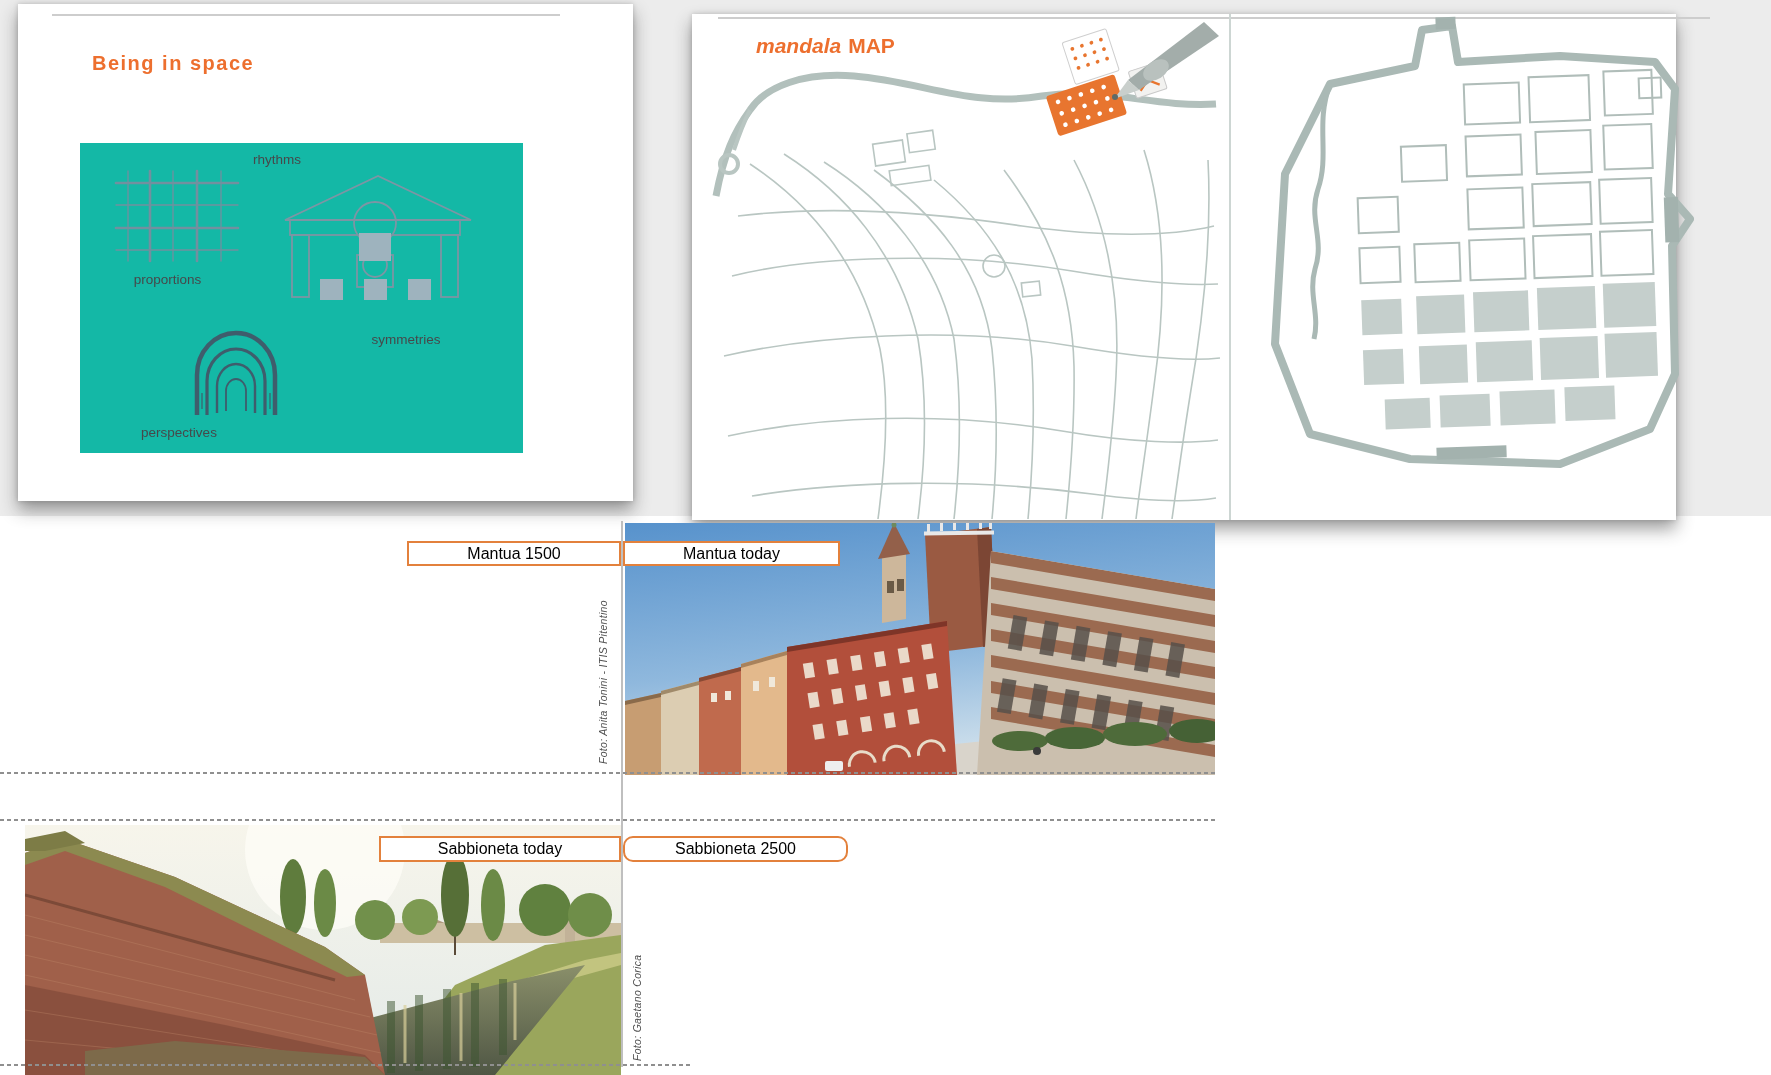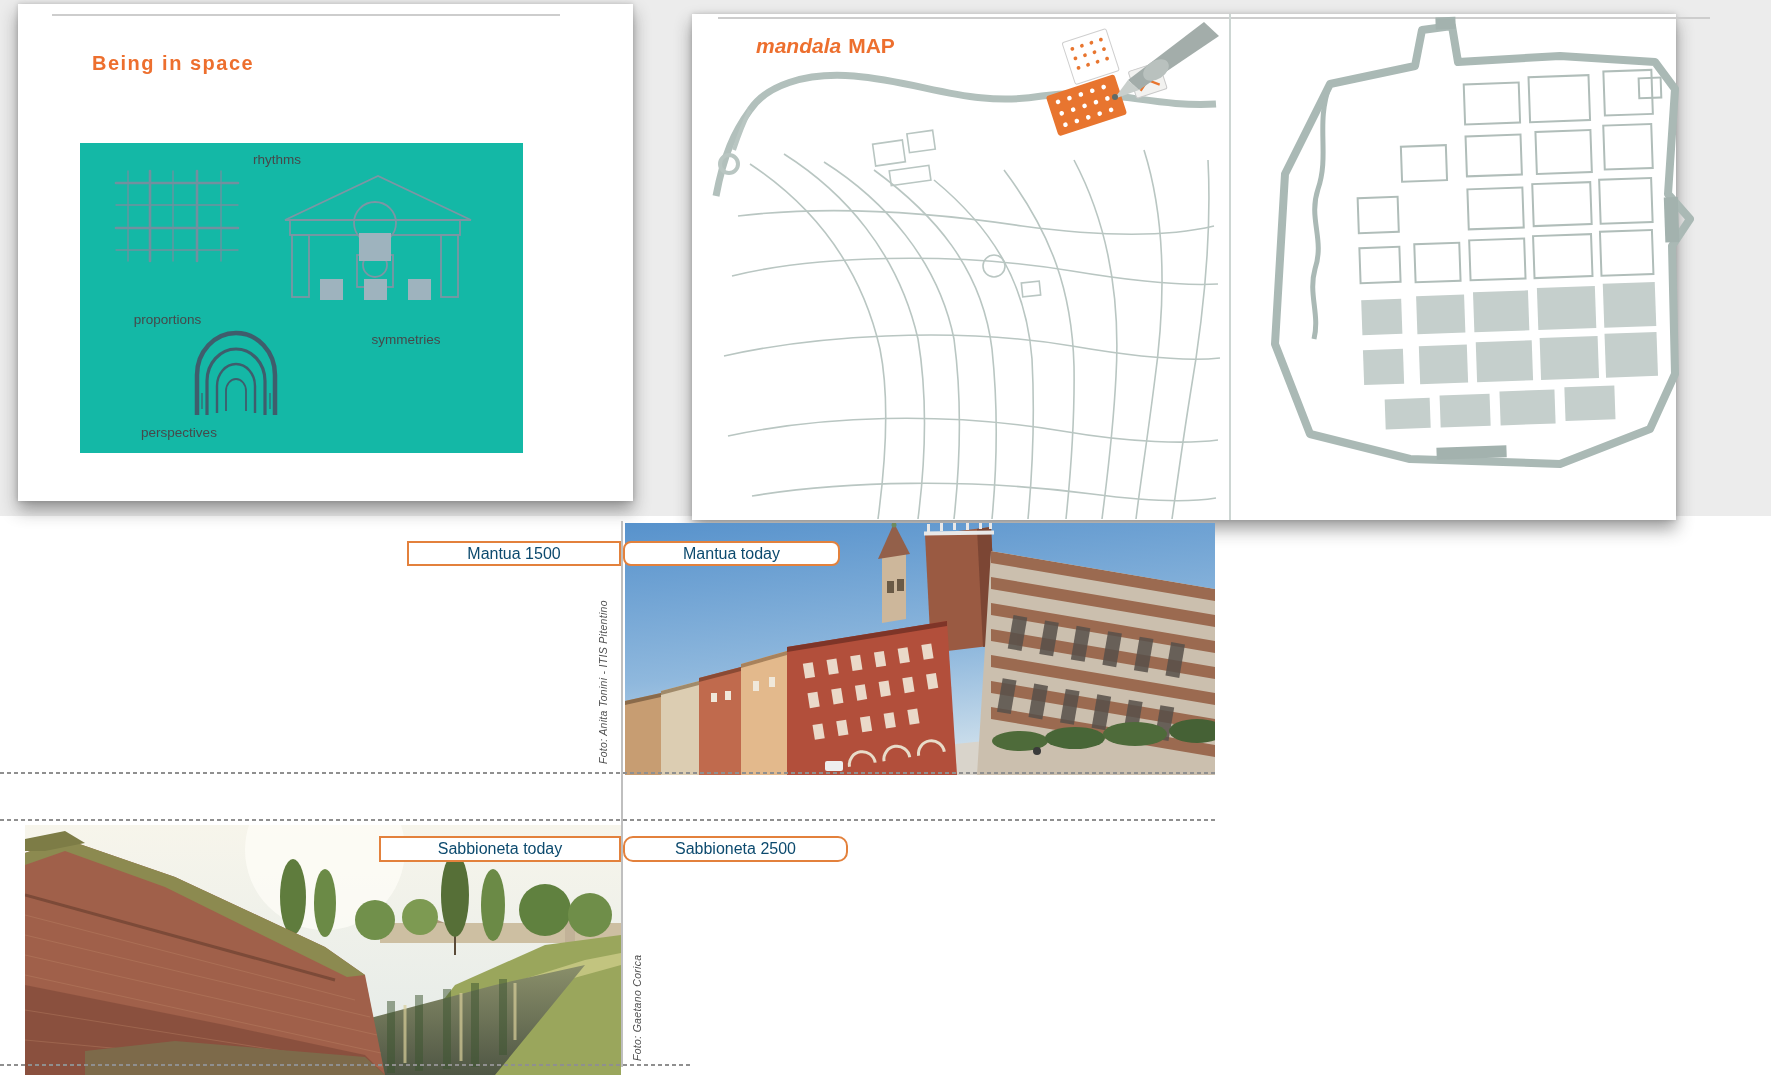--- a/index.html
+++ b/index.html
@@ -21,24 +21,24 @@
 
   .mm-title{left:64px;top:20px;font-size:21px;font-weight:bold;color:#ed6f2e;}
   .mm-title .it{font-style:italic;margin-right:7px;}
 
   
   .divider-v{left:621px;top:521px;width:2px;height:546px;background:#bfbfbf;}
   .photo{overflow:hidden;}
   .photo-mantua{left:625px;top:523px;width:590px;height:252px;}
   .photo-sab{left:25px;top:825px;width:596px;height:250px;}
 
-  .plabel{border:2px solid #e3813c;background:#ffffff;color:#0c4a6e;font-size:16px;
+  .plabel{border:2px solid #e3813c;background:#ffffff;color:#000000;font-size:16px;
           display:flex;align-items:center;justify-content:center;box-sizing:border-box;z-index:5;}
   .lb-m1500{left:407px;top:541px;width:214px;height:25px;}
-  .lb-mtoday{left:623px;top:541px;width:217px;height:25px;border-radius:8px;}
+  .lb-mtoday{left:623px;top:541px;width:217px;height:25px;}
   .lb-stoday{left:379px;top:836px;width:242px;height:26px;}
   .lb-s2500{left:623px;top:836px;width:225px;height:26px;border-radius:10px;}
 
   .vcap{writing-mode:vertical-rl;transform:rotate(180deg);font-size:10.5px;font-style:italic;
         color:#4f4f4f;white-space:nowrap;letter-spacing:.3px;}
   .cap-mantua{left:597px;top:604px;height:160px;width:15px;}
   .cap-sab{left:631px;top:946px;height:115px;width:15px;}
 
   .dash{height:2px;background:repeating-linear-gradient(90deg,#8f8f8f 0 4px,transparent 4px 7px);z-index:6;}
   .dash1{left:0;top:772px;width:1215px;}
@@ -92,21 +92,21 @@
         <g fill="none" stroke="#3f5d6c">
           <path d="M117 272 V232 A39 42 0 0 1 195 232 V272" stroke-width="4.5"></path>
           <path d="M127 272 V238 A29 32 0 0 1 185 238 V272" stroke-width="3.2"></path>
           <path d="M137 270 V243 A19 22 0 0 1 175 243 V270" stroke-width="2.4"></path>
           <path d="M146 268 V248 A10 12 0 0 1 166 248 V268" stroke-width="1.8"></path>
           <line x1="122" y1="250" x2="122" y2="266" stroke-width="1.2"></line>
           <line x1="190" y1="250" x2="190" y2="266" stroke-width="1.2"></line>
         </g>
       </svg>
       <div class="diag-label" style="left:160px;top:9px;width:74px;">rhythms</div>
-      <div class="diag-label" style="left:30px;top:129px;width:115px;margin-top:40px;">proportions</div>
+      <div class="diag-label" style="left:30px;top:129px;width:115px;">proportions</div>
       <div class="diag-label" style="left:270px;top:189px;width:112px;">symmetries</div>
       <div class="diag-label" style="left:40px;top:282px;width:118px;">perspectives</div>
     </div>
   </div>
 
   <div class="abs card card-right">
     <div class="abs toprule" style="left:26px;top:3px;width:992px;"></div>
     <div class="abs mm-title">
       <span class="it">mandala</span><span>MAP</span>
     </div>

